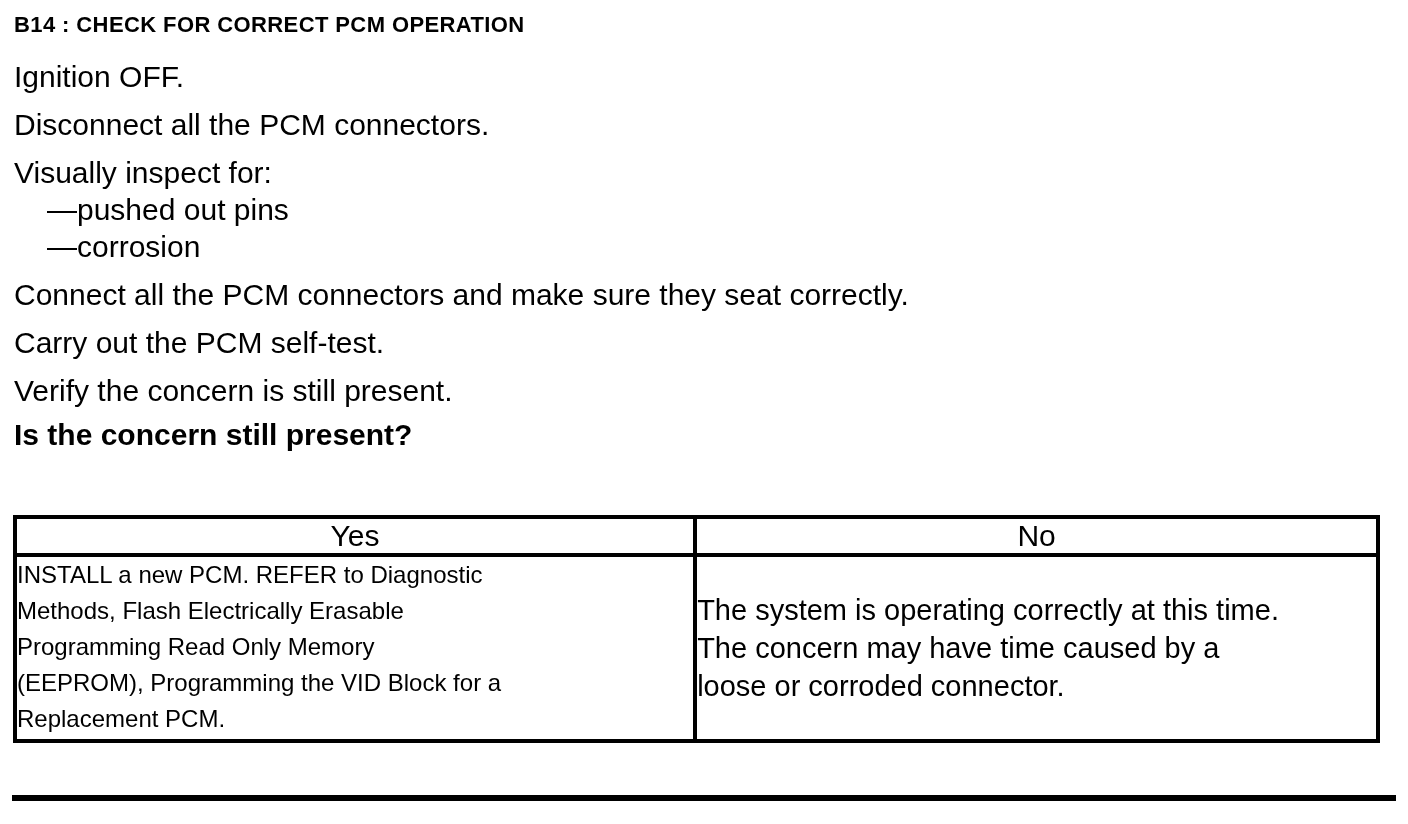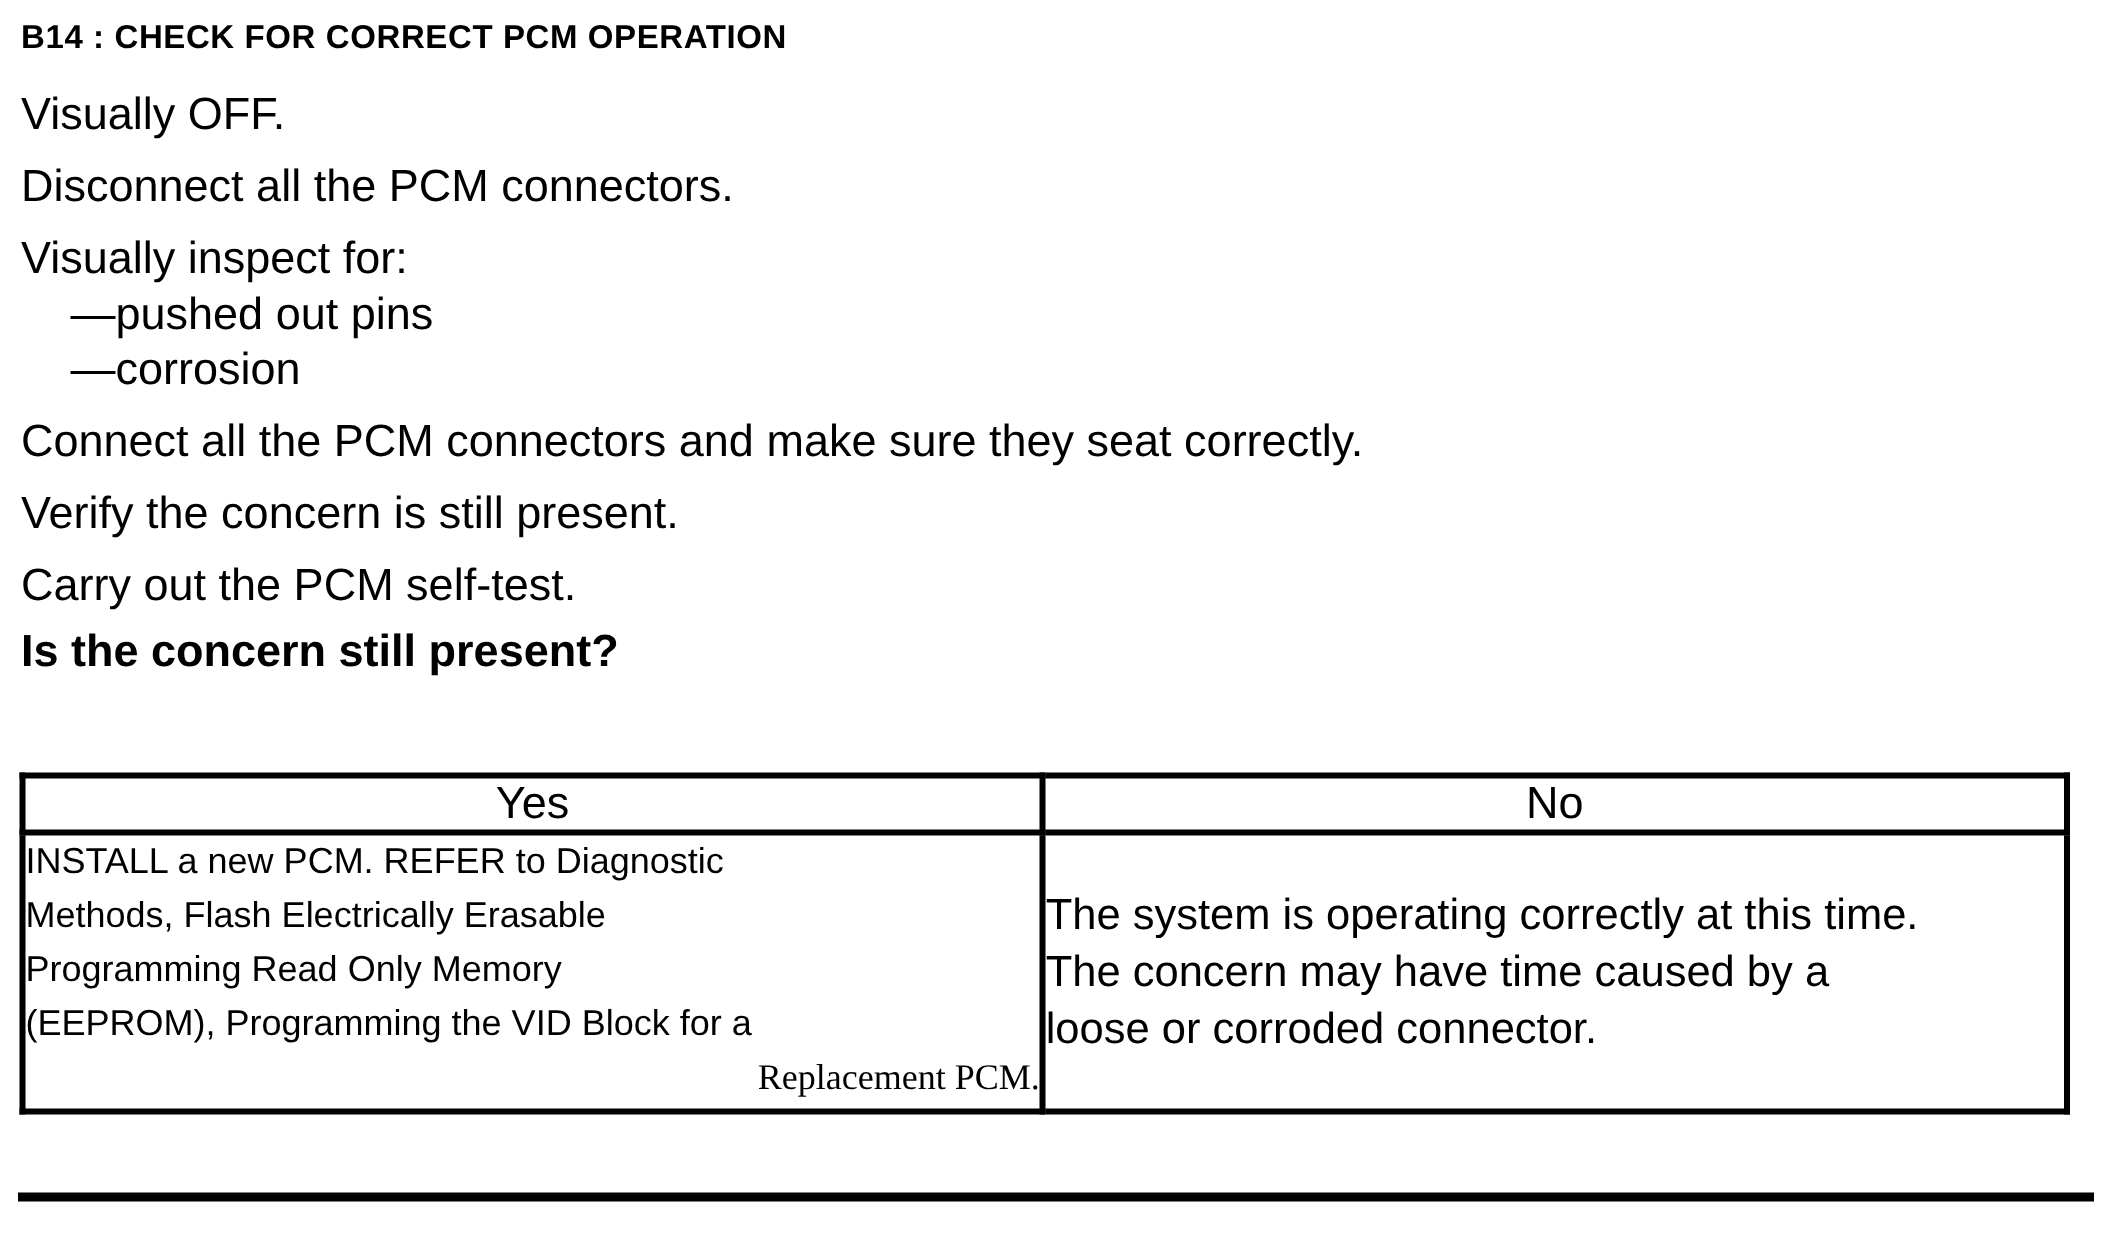--- a/index.html
+++ b/index.html
@@ -69,21 +69,21 @@
   table.results col.col-yes  { width: 49.9%; }
   table.results col.col-no   { width: 50.1%; }
   td.cell-yes {
     height: 182px;
     vertical-align: top;
     padding: 2px 0 0 2px;
     font-size: 24px;
     line-height: 36px;
   }
   td.cell-yes .line { white-space: nowrap; }
-  td.cell-yes .line:last-child { text-align: right; font-family: Liberation Serif, serif; }
+  td.cell-yes .line:last-child { text-align: left; }
   td.cell-no {
     height: 182px;
     vertical-align: middle;
     padding: 6px 0 0 4px;
     font-size: 29px;
     line-height: 38px;
     margin-left: 24px;
   }
   td.cell-no .line { white-space: nowrap; }
   .bottom-rule {
@@ -96,28 +96,28 @@
   }
 </style>
 </head>
 <body>
 
 <div class="page">
 
   <div class="doc-title">B14 : CHECK FOR CORRECT PCM OPERATION</div>
 
   <div class="steps">
-    <div class="step">Visually OFF.</div>
+    <div class="step">Ignition OFF.</div>
     <div class="step">Disconnect all the PCM connectors.</div>
     <div class="step">Visually inspect for:</div>
     <div class="step indent">—pushed out pins</div>
     <div class="step indent">—corrosion</div>
     <div class="step">Connect all the PCM connectors and make sure they seat correctly.</div>
+    <div class="step">Carry out the PCM self-test.</div>
     <div class="step">Verify the concern is still present.</div>
-    <div class="step">Carry out the PCM self-test.</div>
     <div class="step question">Is the concern still present?</div>
   </div>
 
   <table class="results">
     <colgroup>
       <col class="col-yes">
       <col class="col-no">
     </colgroup>
     <thead>
       <tr>

